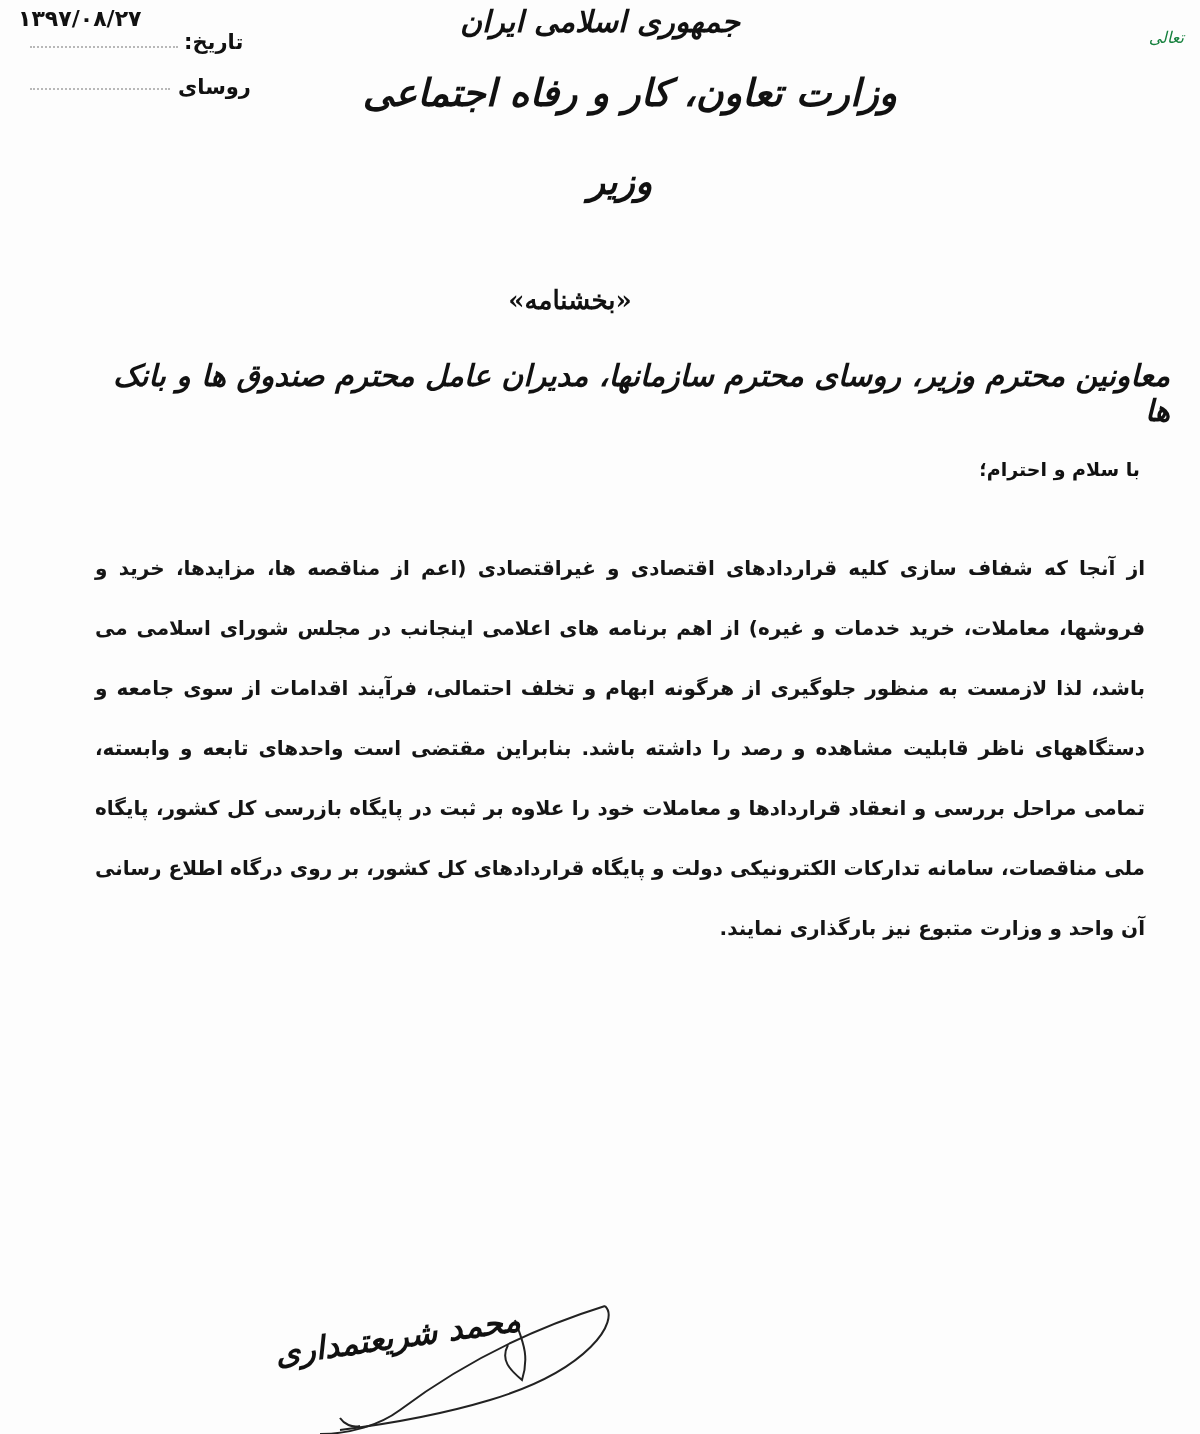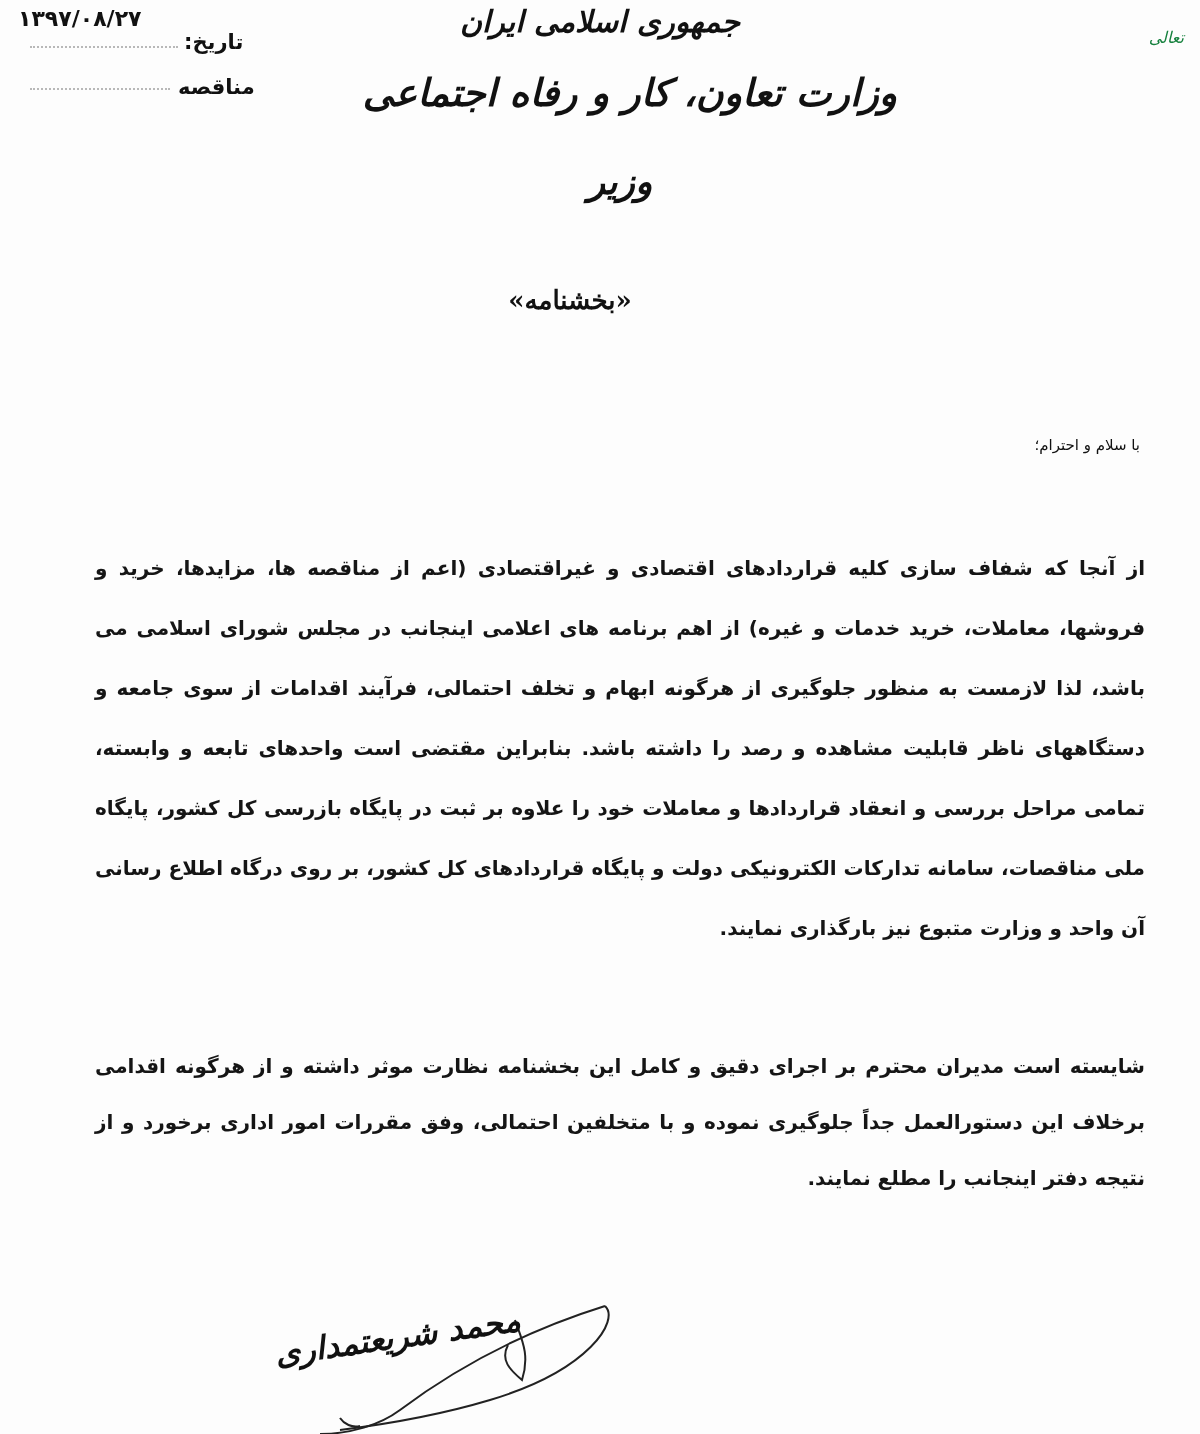--- a/index.html
+++ b/index.html
@@ -116,24 +116,24 @@
       font-family: "DejaVu Serif", serif;
       font-style: italic;
       font-weight: bold;
       font-size: 30px;
     }
 
     
     .greeting {
       position: absolute;
       right: 60px;
-      top: 436px;
-      direction: rtl;
-      font-weight: normal;
-      font-size: 15px;
+      top: 458px;
+      direction: rtl;
+      font-weight: bold;
+      font-size: 19px;
       text-align: right;
     }
     .body-text {
       position: absolute;
       left: 95px;
       right: 55px;
       direction: rtl;
       text-align: justify;
       text-align-last: right;
       font-size: 20px;
@@ -170,44 +170,42 @@
   </style>
 </head>
 <body>
 
 <div class="page">
 
   <div class="meta">
     <div class="date-value">۱۳۹۷/۰۸/۲۷</div>
     <div class="label label-date">تاریخ:</div>
     <div class="dotline dl1"></div>
-    <div class="label label-attach">مناقصه</div>
+    <div class="label label-attach">روسای</div>
     <div class="dotline dl2"></div>
   </div>
 
   <div class="corner-note">تعالی</div>
 
   <div class="header">
     <div class="republic">جمهوری اسلامی ایران</div>
     <div class="ministry">وزارت تعاون، کار و رفاه اجتماعی</div>
     <div class="minister">وزیر</div>
   </div>
 
   <div class="circular-title">«بخشنامه»</div>
 
+  <div class="recipients">معاونین محترم وزیر، روسای محترم سازمانها، مدیران عامل محترم صندوق ها و بانک ها</div>
 
   <div class="greeting">با سلام و احترام؛</div>
 
   <div class="body-text para1">
     <p>از آنجا که شفاف سازی کلیه قراردادهای اقتصادی و غیراقتصادی (اعم از مناقصه ها، مزایدها، خرید و فروشها، معاملات، خرید خدمات و غیره) از اهم برنامه های اعلامی اینجانب در مجلس شورای اسلامی می باشد، لذا لازمست به منظور جلوگیری از هرگونه ابهام و تخلف احتمالی، فرآیند اقدامات از سوی جامعه و دستگاههای ناظر قابلیت مشاهده و رصد را داشته باشد. بنابراین مقتضی است واحدهای تابعه و وابسته، تمامی مراحل بررسی و انعقاد قراردادها و معاملات خود را علاوه بر ثبت در پایگاه بازرسی کل کشور، پایگاه ملی مناقصات، سامانه تدارکات الکترونیکی دولت و پایگاه قراردادهای کل کشور، بر روی درگاه اطلاع رسانی آن واحد و وزارت متبوع نیز بارگذاری نمایند.</p>
   </div>
 
-  <div class="body-text para2">
-    <p>شایسته است مدیران محترم بر اجرای دقیق و کامل این بخشنامه نظارت موثر داشته و از هرگونه اقدامی برخلاف این دستورالعمل جداً جلوگیری نموده و با متخلفین احتمالی، وفق مقررات امور اداری برخورد و از نتیجه دفتر اینجانب را مطلع نمایند.</p>
-  </div>
 
   <div class="signature">
     <svg width="420" height="134" viewBox="0 0 420 134">
       <path d="M345 6 C 300 20, 220 50, 140 110 C 120 125, 90 134, 60 134" stroke="#222" stroke-width="2" fill="none"></path>
       <path d="M345 6 C 360 20, 330 70, 230 100 C 180 115, 120 125, 80 130" stroke="#222" stroke-width="2" fill="none"></path>
       <path d="M255 20 C 262 40, 270 55, 262 80 C 250 70, 240 60, 248 45" stroke="#222" stroke-width="2" fill="none"></path>
       <path d="M80 118 C 84 124, 92 128, 100 126" stroke="#222" stroke-width="2" fill="none"></path>
     </svg>
     <div class="sig-name">محمد شریعتمداری</div>
   </div>

